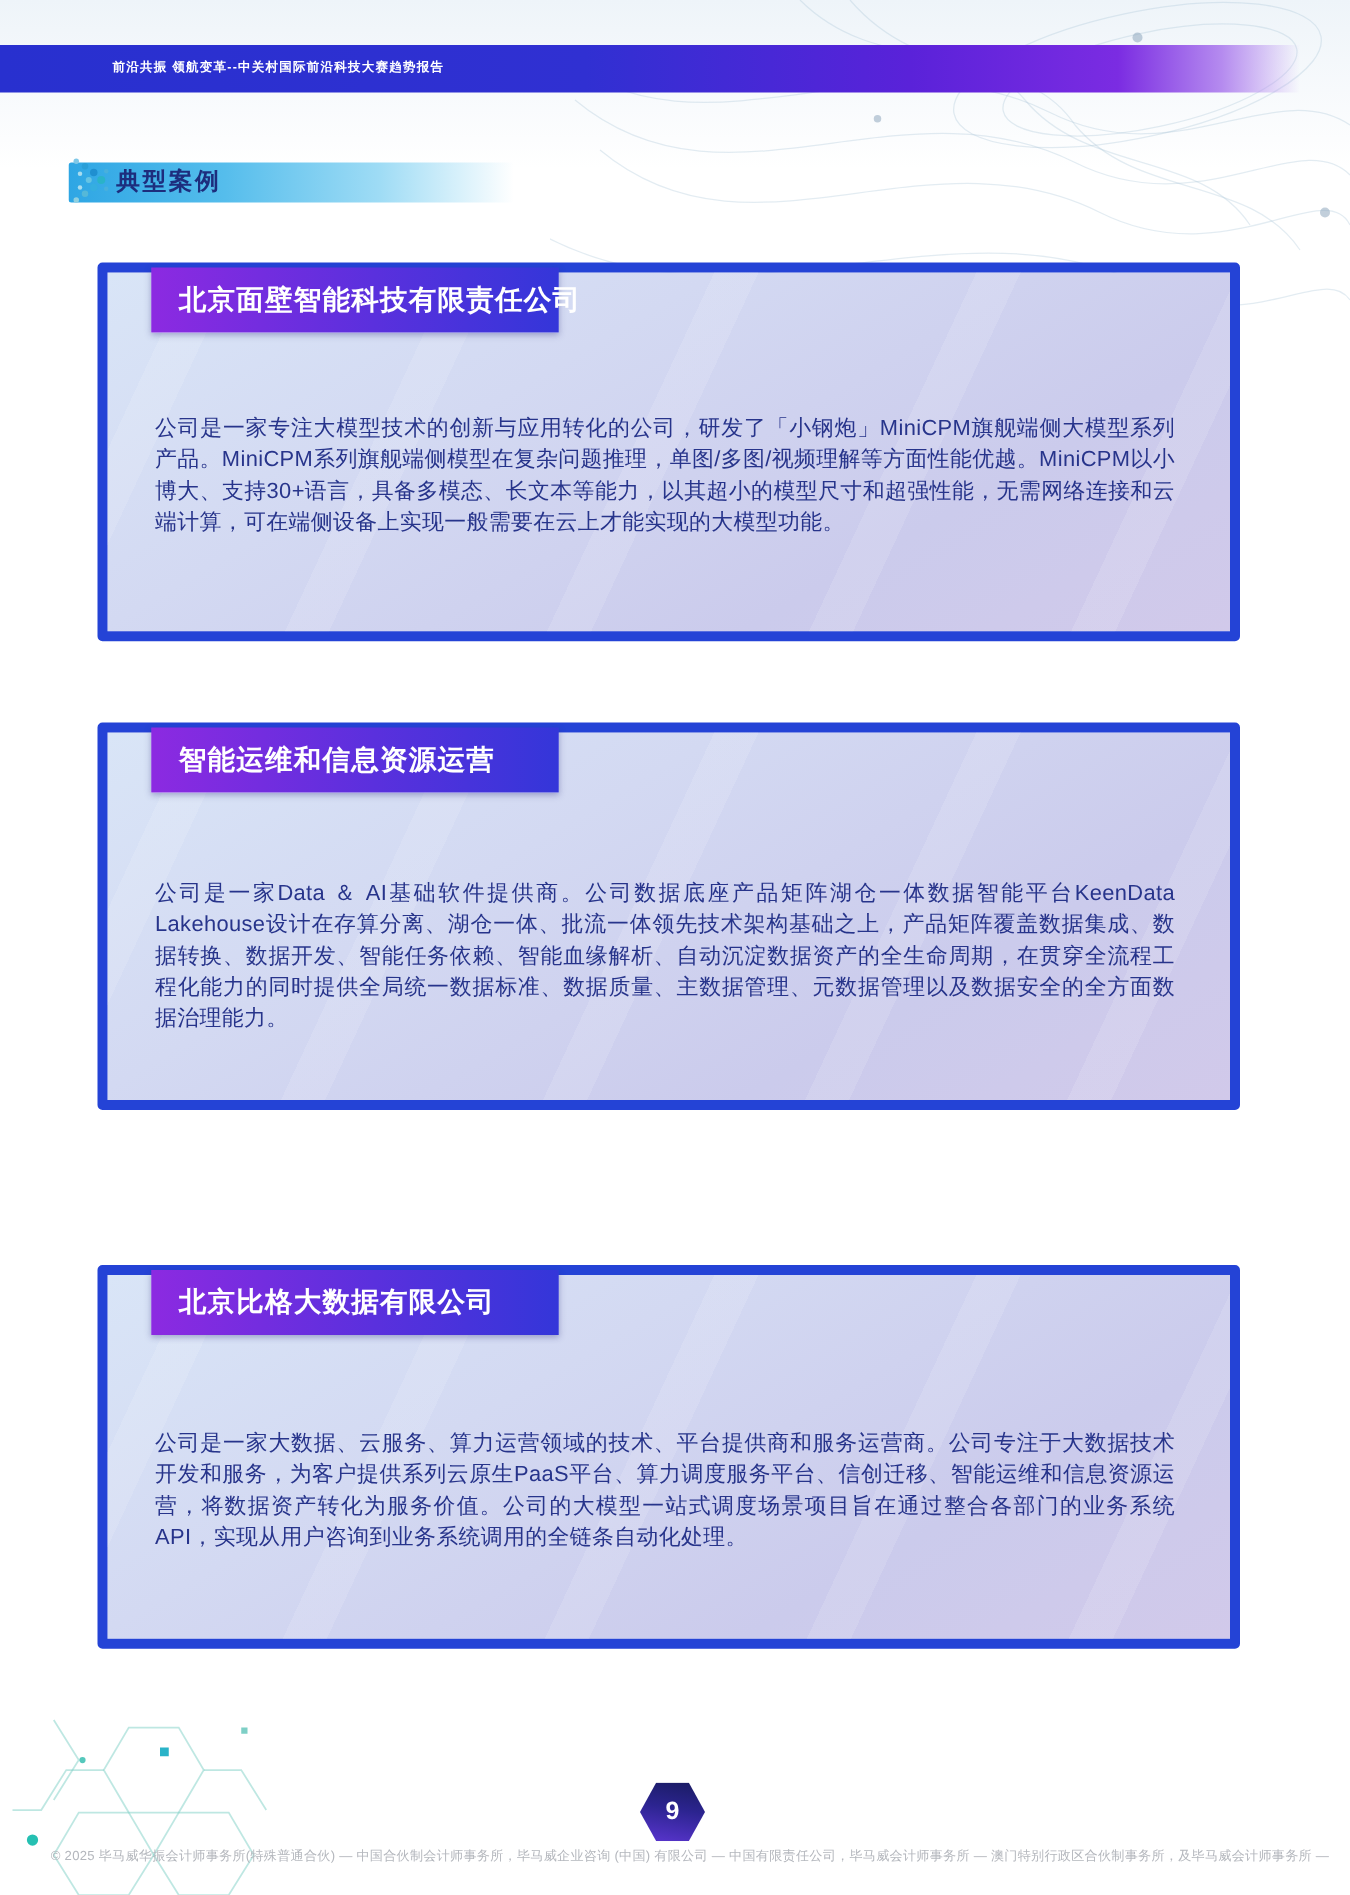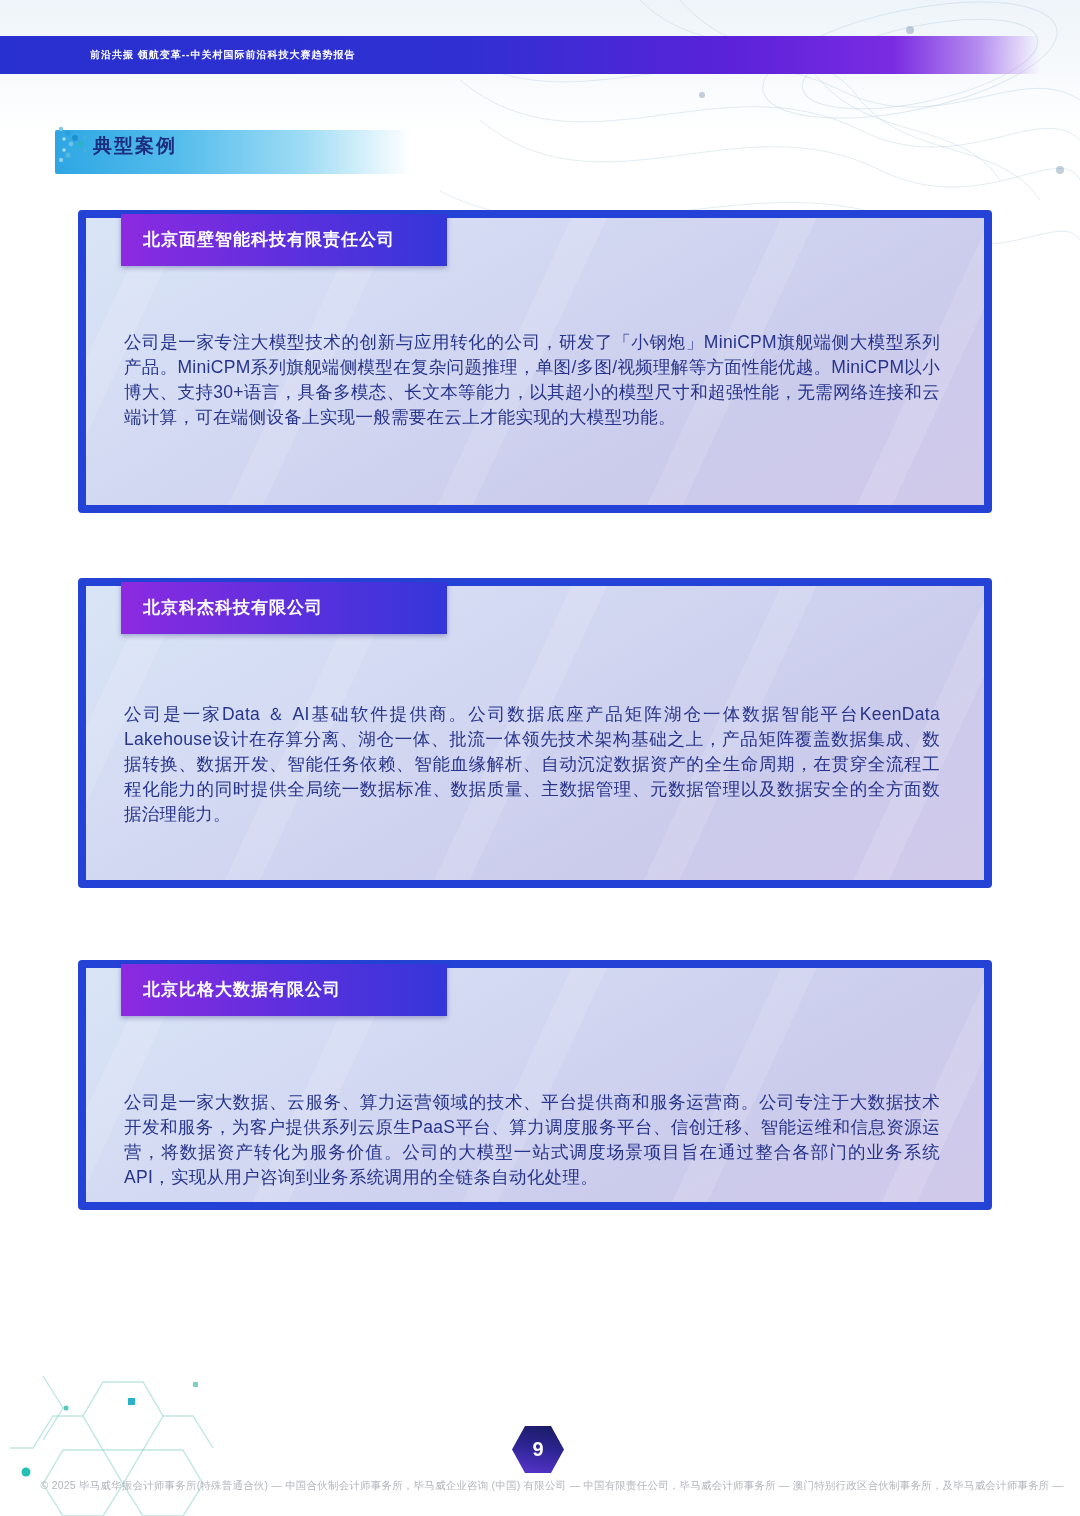--- a/index.html
+++ b/index.html
@@ -18,50 +18,50 @@
   .header-bar{
     position:absolute;top:36px;left:0;width:1040px;height:38px;
     background:linear-gradient(90deg,#2830cf 0%,#3030d2 45%,#5a22d9 70%,#7b2ce2 86%,#b58bef 94%,rgba(255,255,255,0) 100%);
   }
   .header-bar .title{
     position:absolute;left:90px;top:0;height:38px;line-height:38px;
     color:#ffffff;font-size:10px;font-weight:700;letter-spacing:1px;
   }
   
   .section-bar{
-    position:absolute;top:130px;left:55px;width:356px;height:44px;
+    position:absolute;top:130px;left:55px;width:356px;height:32px;
     background:linear-gradient(90deg,#2ea6e4 0%,#55bdec 35%,#9fdcf5 70%,rgba(255,255,255,0) 100%);
     border-radius:2px;
   }
   .section-bar .section-title{
     position:absolute;left:38px;top:0;height:32px;line-height:32px;
     color:#1d2d7d;font-size:19px;font-weight:700;letter-spacing:2px;
   }
   .section-bar .marker{position:absolute;left:0px;top:-7px;}
   
   .card{
     position:absolute;left:78px;width:914px;box-sizing:border-box;
     border:8px solid #2443d6;border-radius:4px;
     background:linear-gradient(150deg,#d9e5f7 0%,#d3d9f2 35%,#cbcbec 72%,#d1c9ea 100%);
   }
   .card .streaks{
     position:absolute;inset:0;pointer-events:none;opacity:.45;
     background:repeating-linear-gradient(115deg,rgba(255,255,255,0) 0 60px,rgba(255,255,255,.28) 60px 92px,rgba(255,255,255,0) 92px 190px);
   }
   .card-1{top:210px;height:303px;}
   .card-2{top:578px;height:310px;}
-  .card-3{top:960px;height:250px;}
+  .card-3{top:1012px;height:307px;}
   .card .banner{
     position:absolute;left:35px;top:-4px;width:326px;height:52px;
     background:linear-gradient(90deg,#8c2ae1 0%,#5a30dd 55%,#3436d9 100%);
     box-shadow:0 2px 5px rgba(40,40,120,.35);
   }
   .card .banner .banner-title{
     display:block;height:52px;line-height:52px;padding-left:22px;
-    color:#ffffff;font-size:17px;font-weight:700;letter-spacing:1px;white-space:nowrap;
+    color:#ffffff;font-size:22px;font-weight:700;letter-spacing:1px;white-space:nowrap;
   }
   .card .card-body{
     position:absolute;left:38px;right:44px;
     color:#27348b;font-size:17.5px;line-height:25px;font-weight:500;
     text-align:justify;letter-spacing:.3px;margin-top:12px;
   }
   .card-1 .card-body{top:100px;}
   .card-2 .card-body{top:104px;}
   .card-3 .card-body{top:110px;}
   
@@ -129,21 +129,21 @@
   <div class="streaks"></div>
   <div class="banner">
     <span class="banner-title">北京面壁智能科技有限责任公司</span>
   </div>
   <p class="card-body">公司是一家专注大模型技术的创新与应用转化的公司，研发了「小钢炮」MiniCPM旗舰端侧大模型系列产品。MiniCPM系列旗舰端侧模型在复杂问题推理，单图/多图/视频理解等方面性能优越。MiniCPM以小博大、支持30+语言，具备多模态、长文本等能力，以其超小的模型尺寸和超强性能，无需网络连接和云端计算，可在端侧设备上实现一般需要在云上才能实现的大模型功能。</p>
 </div>
 
 <div class="card card-2">
   <div class="streaks"></div>
   <div class="banner">
-    <span class="banner-title">北京科杰科技有限公司</span>
+    <span class="banner-title">智能运维和信息资源运营</span>
   </div>
   <p class="card-body">公司是一家Data ＆ AI基础软件提供商。公司数据底座产品矩阵湖仓一体数据智能平台KeenData Lakehouse设计在存算分离、湖仓一体、批流一体领先技术架构基础之上，产品矩阵覆盖数据集成、数据转换、数据开发、智能任务依赖、智能血缘解析、自动沉淀数据资产的全生命周期，在贯穿全流程工程化能力的同时提供全局统一数据标准、数据质量、主数据管理、元数据管理以及数据安全的全方面数据治理能力。</p>
 </div>
 
 <div class="card card-3">
   <div class="streaks"></div>
   <div class="banner">
     <span class="banner-title">北京比格大数据有限公司</span>
   </div>
   <p class="card-body">公司是一家大数据、云服务、算力运营领域的技术、平台提供商和服务运营商。公司专注于大数据技术开发和服务，为客户提供系列云原生PaaS平台、算力调度服务平台、信创迁移、智能运维和信息资源运营，将数据资产转化为服务价值。公司的大模型一站式调度场景项目旨在通过整合各部门的业务系统API，实现从用户咨询到业务系统调用的全链条自动化处理。</p>

